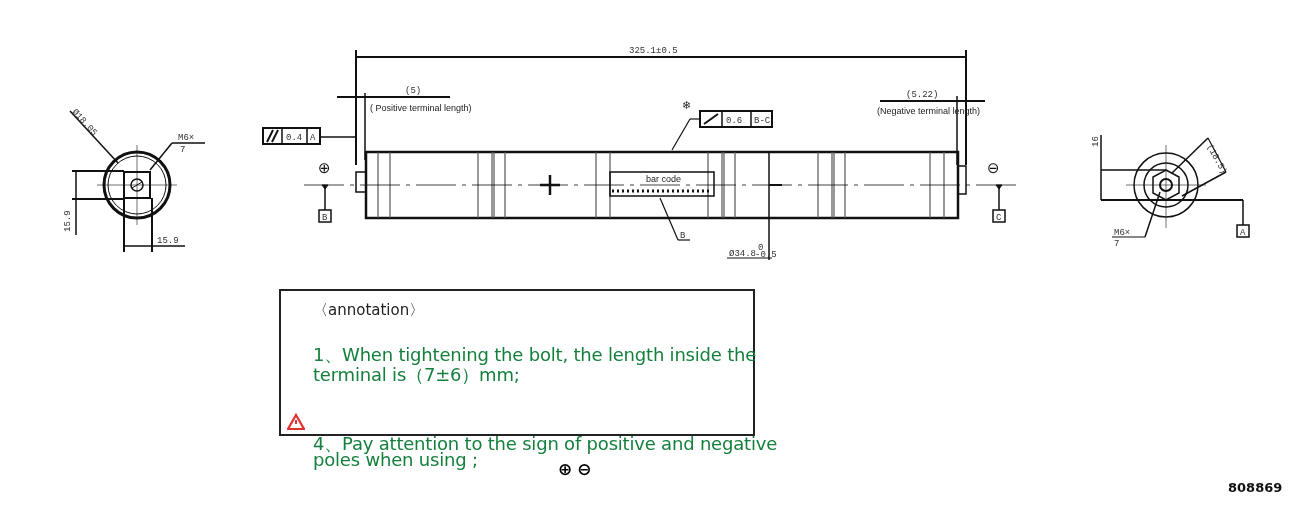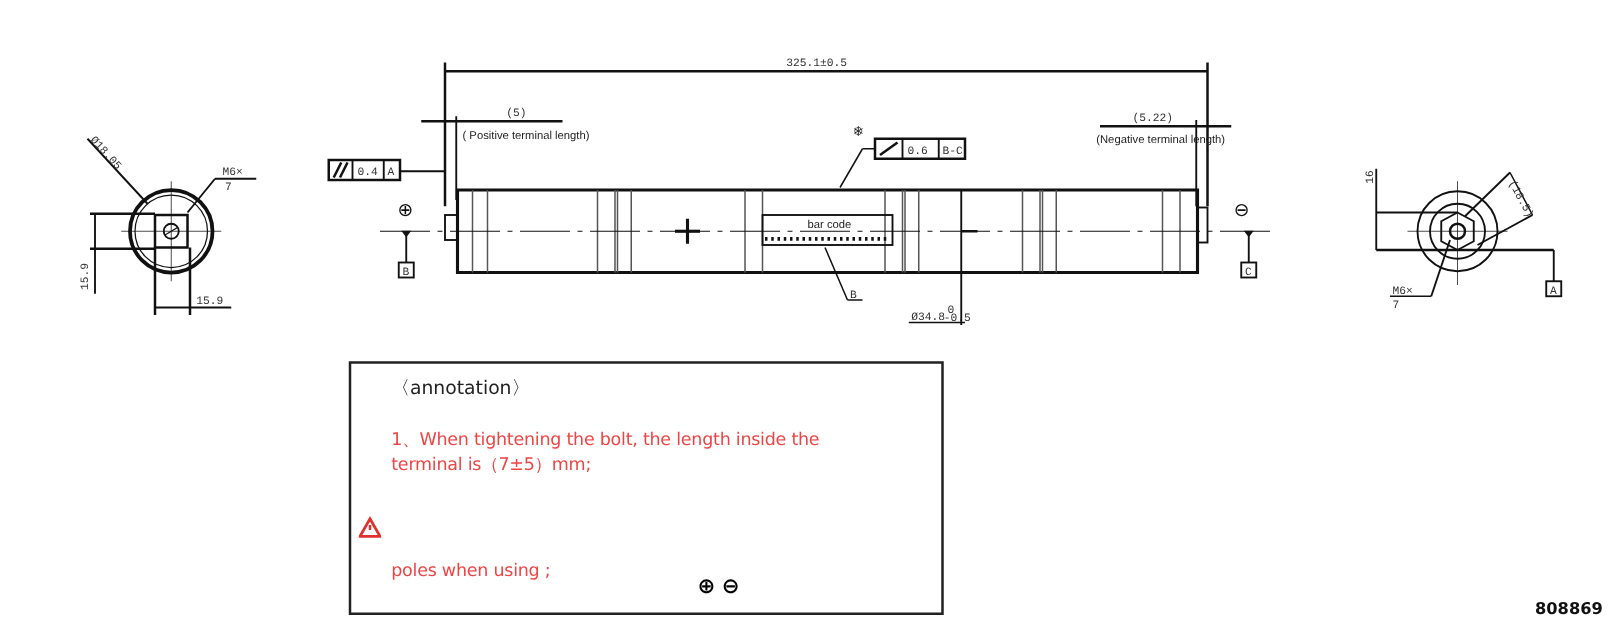--- a/index.html
+++ b/index.html
@@ -1,22 +1,22 @@
 <!DOCTYPE html>
 <html><head>
 <meta charset="utf-8">
 <style>
   html,body{margin:0;padding:0;background:#ffffff;}
   body{width:1297px;height:507px;position:relative;overflow:hidden;font-family:"DejaVu Sans",sans-serif;}
   svg{position:absolute;left:0;top:0;}
   .dim{font-family:"Liberation Mono",monospace;font-size:9px;fill:#333;}
   .lbl{font-family:"Liberation Sans",sans-serif;font-size:9px;fill:#222;}
-  .annot{position:absolute;left:279px;top:289px;width:476px;height:203px;border:2px solid #222;box-sizing:border-box;}
+  .annot{position:absolute;left:279px;top:289px;width:476px;height:147px;border:2px solid #222;box-sizing:border-box;}
   .annot-title{position:absolute;left:32px;top:10px;font-size:15px;color:#222;font-family:"DejaVu Sans",sans-serif;}
-  .annot-line{position:absolute;left:32px;font-size:14px;color:#ef4444;font-family:"DejaVu Sans",sans-serif;white-space:nowrap;letter-spacing:-0.2px;}
+  .annot-line{position:absolute;left:32px;font-size:18px;color:#15803d;font-family:"DejaVu Sans",sans-serif;white-space:nowrap;letter-spacing:-0.2px;}
   .warn{position:absolute;left:287px;top:413px;width:18px;height:18px;}
   .poles{position:absolute;left:558px;top:459px;}
   .code{position:absolute;left:1228px;top:480px;font-size:13px;font-weight:bold;color:#111;font-family:"DejaVu Sans",sans-serif;}
 </style>
 </head>
 <body>
 
 <svg width="1297" height="507" viewBox="0 0 1297 507">
   <g stroke="#111" fill="none">
 
@@ -174,21 +174,22 @@
     <text class="dim" transform="translate(1207,146) rotate(62)">(18.5)</text>
     <text class="dim" x="1114" y="235">M6×</text>
     <text class="dim" x="1114" y="246">7</text>
     <text class="dim" x="1240" y="235" font-size="8">A</text>
   </g>
 </svg>
 
 <div class="annot">
   <div class="annot-title">〈annotation〉</div>
   <div class="annot-line" style="top:52px">1、When tightening the bolt, the length inside the</div>
-  <div class="annot-line" style="top:72px">terminal is（7±5）mm;</div>
+  <div class="annot-line" style="top:72px">terminal is（7±6）mm;</div>
+  <div class="annot-line" style="top:141px">4、Pay attention to the sign of positive and negative</div>
   <div class="annot-line" style="top:158px">poles when using      ;</div>
 </div>
 
 <svg class="warn" viewBox="0 0 18 18">
   <polygon points="9,2 17,16 1,16" fill="none" stroke="#e0312f" stroke-width="2.2"></polygon>
   <line x1="9" y1="7" x2="9" y2="11" stroke="#e0312f" stroke-width="2"></line>
 </svg>
 
 <div class="poles">
   <span style="font-size:17px;font-weight:bold">⊕</span>

